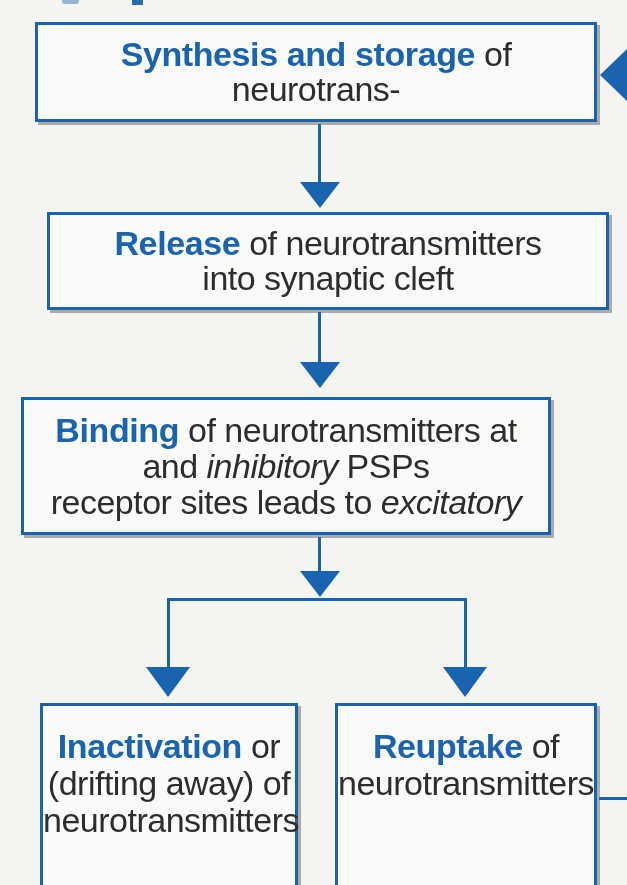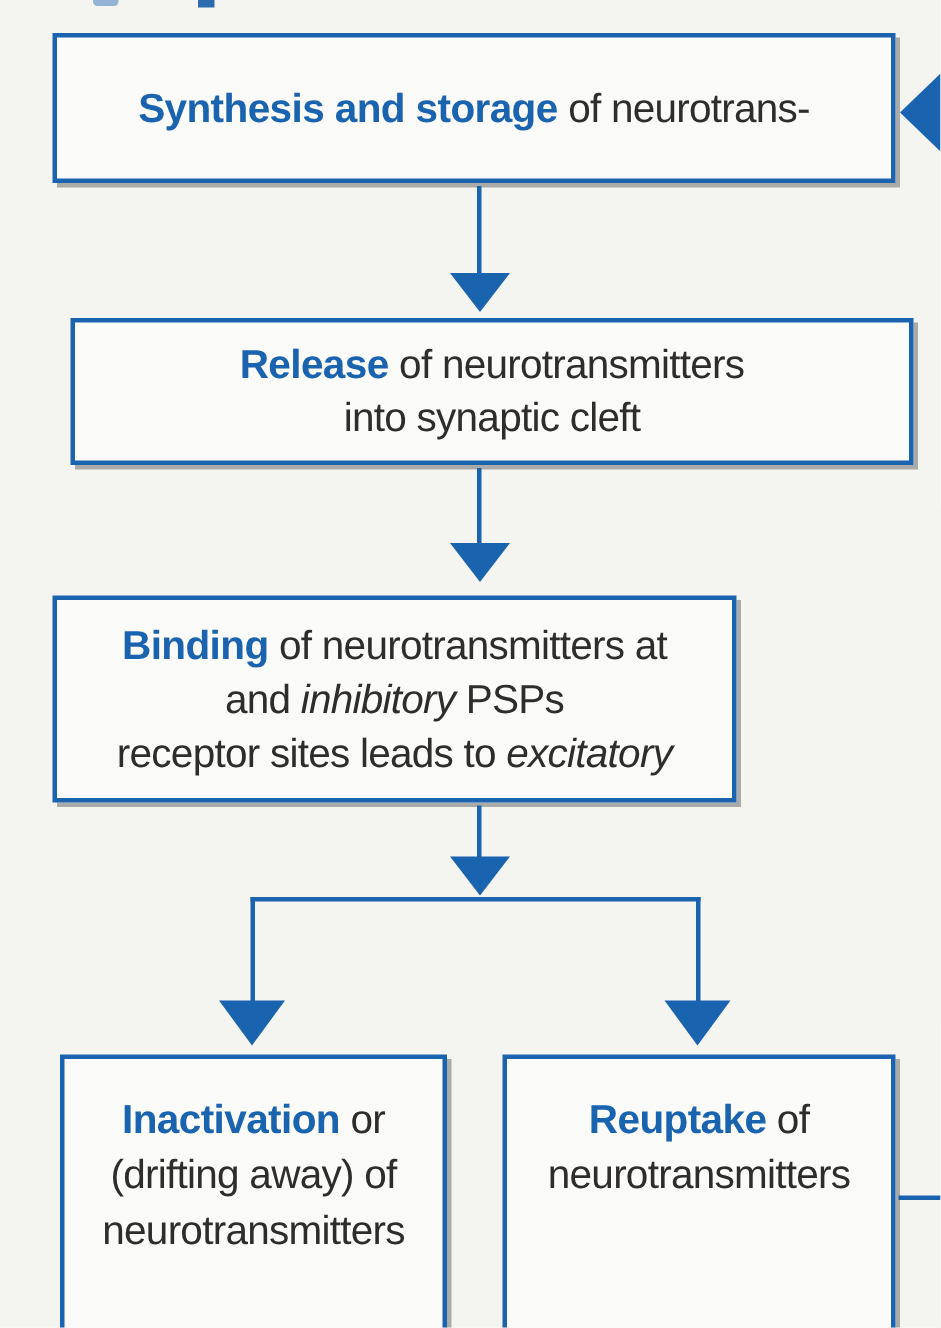--- a/index.html
+++ b/index.html
@@ -23,25 +23,25 @@
 
   .fbox{
     position:absolute;
     box-sizing:border-box;
     border:3px solid var(--blue);
     background:var(--boxbg);
     box-shadow:3px 3px 0 rgba(80,80,80,0.45);
     display:flex;flex-direction:column;justify-content:center;
     text-align:center;
     color:var(--ink);
-    font-size:27px;line-height:35px;letter-spacing:-0.5px;
+    font-size:34px;line-height:35px;letter-spacing:-0.5px;
   }
   #box-synthesis{left:35px;top:22px;width:562px;height:100px;}
   #box-release{left:47px;top:212px;width:562px;height:98px;}
-  #box-binding{left:35px;top:397px;width:456px;height:138px;line-height:36px;}
+  #box-binding{left:21px;top:397px;width:530px;height:138px;line-height:36px;}
   #box-inactivation{left:40px;top:703px;width:258px;height:195px;justify-content:flex-start;padding-top:22px;line-height:37px;}
   #box-reuptake{left:335px;top:703px;width:262px;height:195px;justify-content:flex-start;padding-top:22px;line-height:37px;}
 
   .bb{font-weight:bold;color:var(--blue);letter-spacing:-0.4px;}
   .it{font-style:italic;}
 
   .stem{position:absolute;width:3px;background:var(--blue);}
   #stem-1{left:318px;top:124px;height:60px;}
   #stem-2{left:318px;top:312px;height:52px;}
   #stem-3{left:318px;top:537px;height:36px;}

